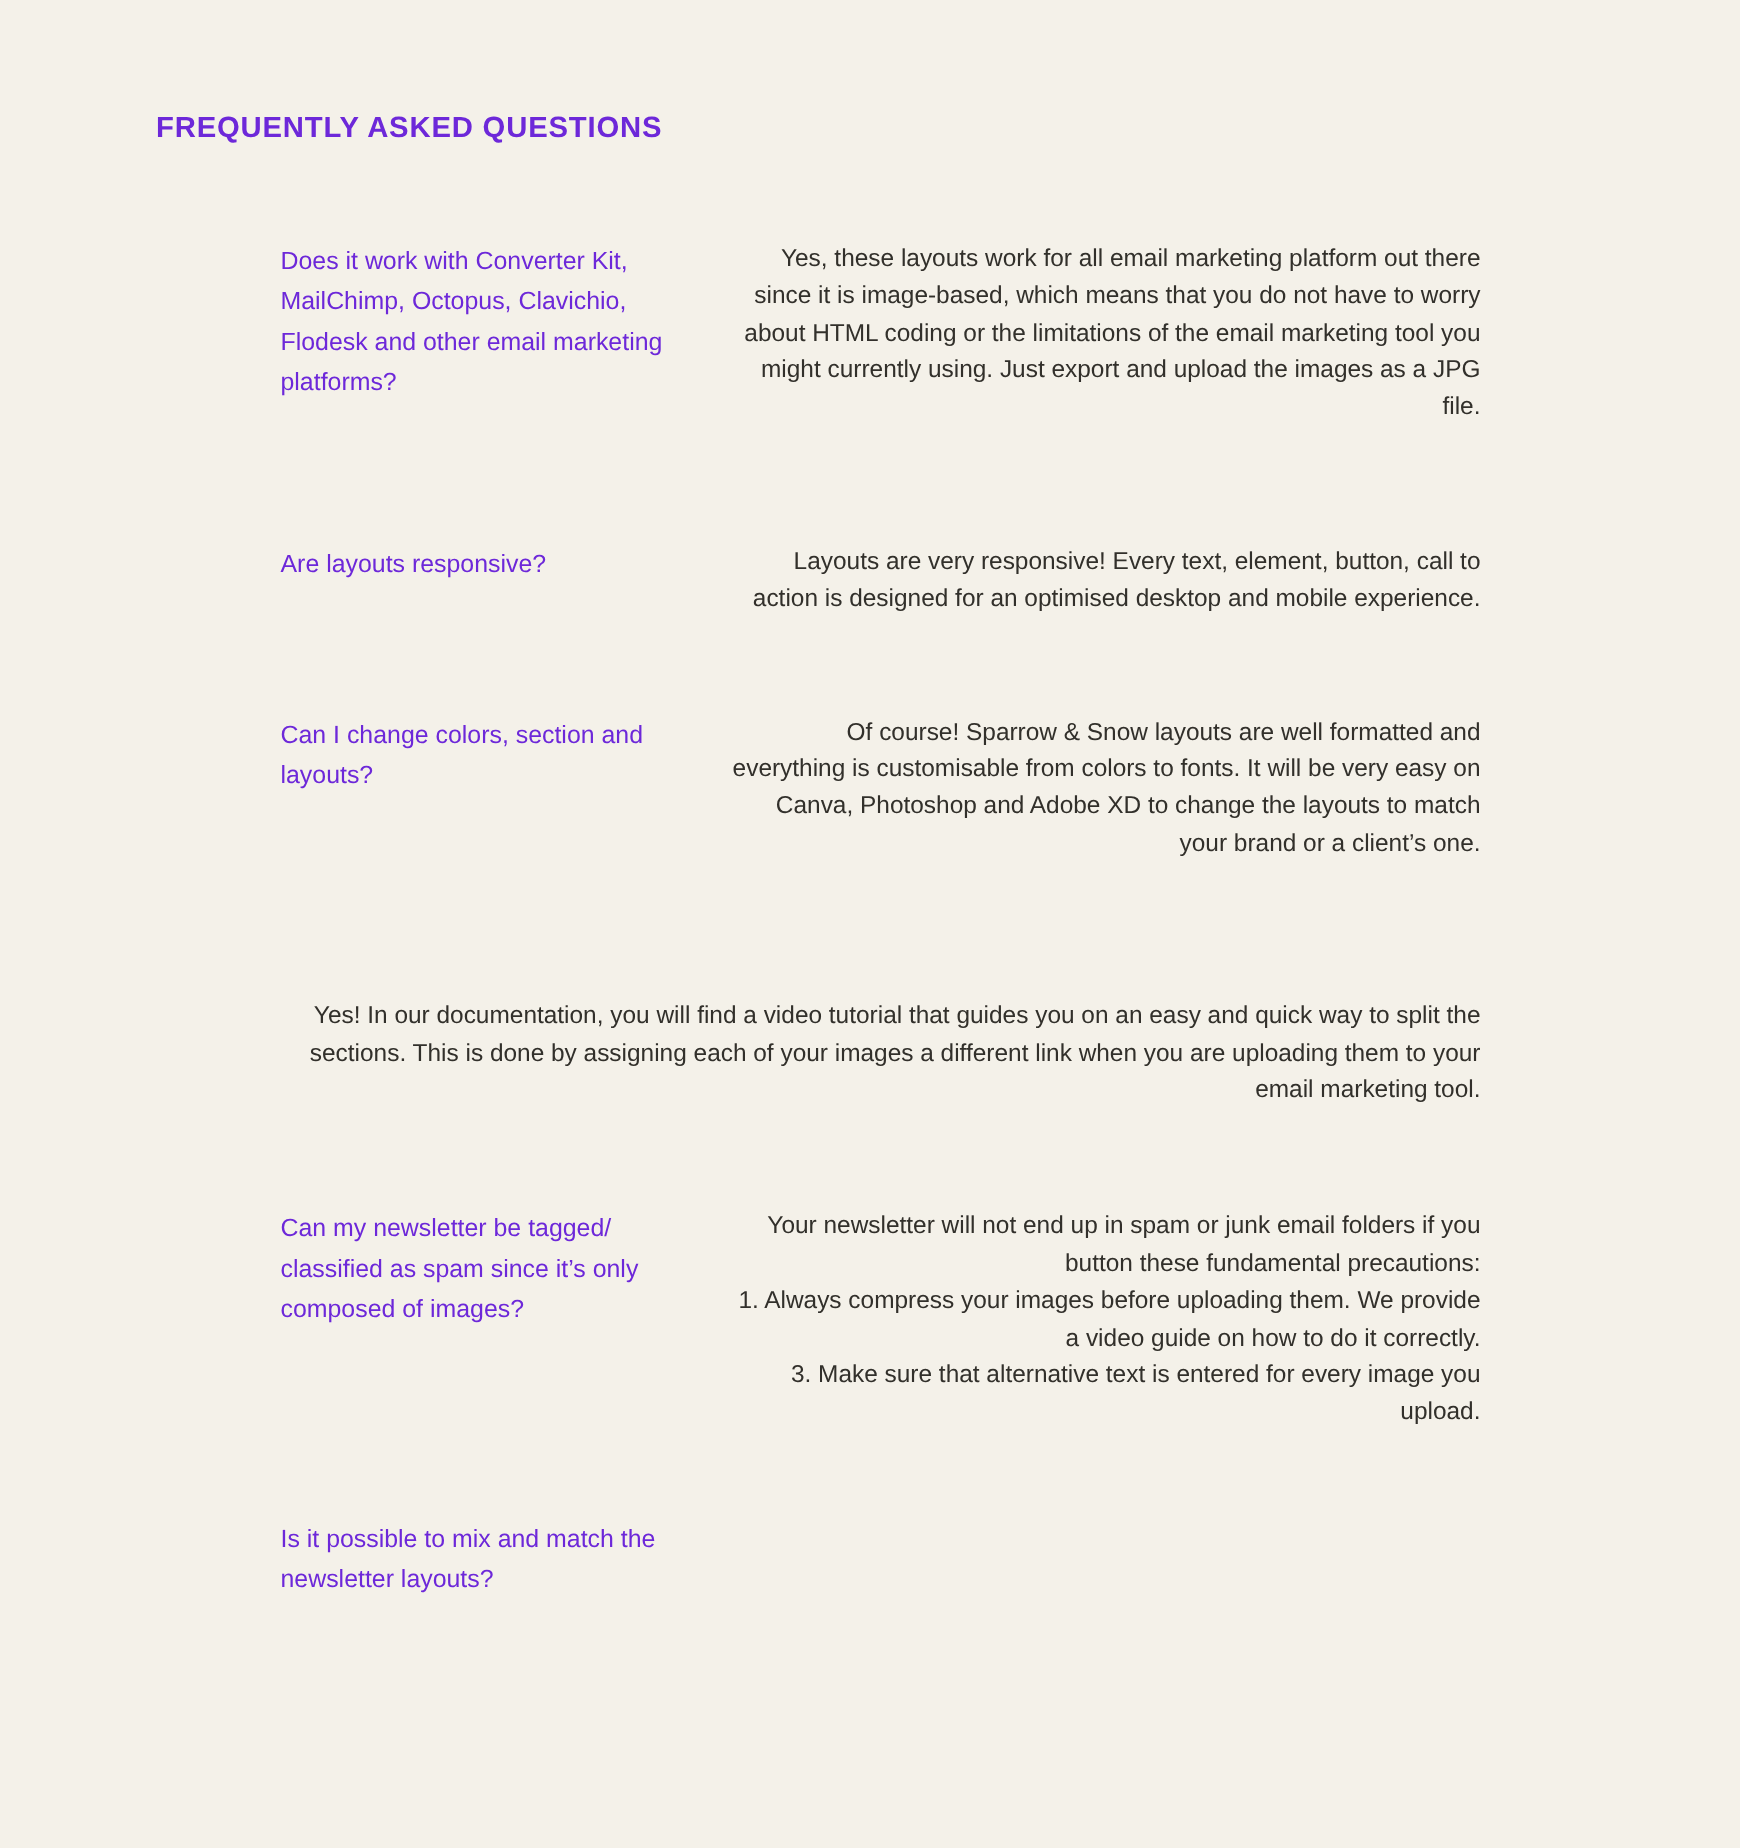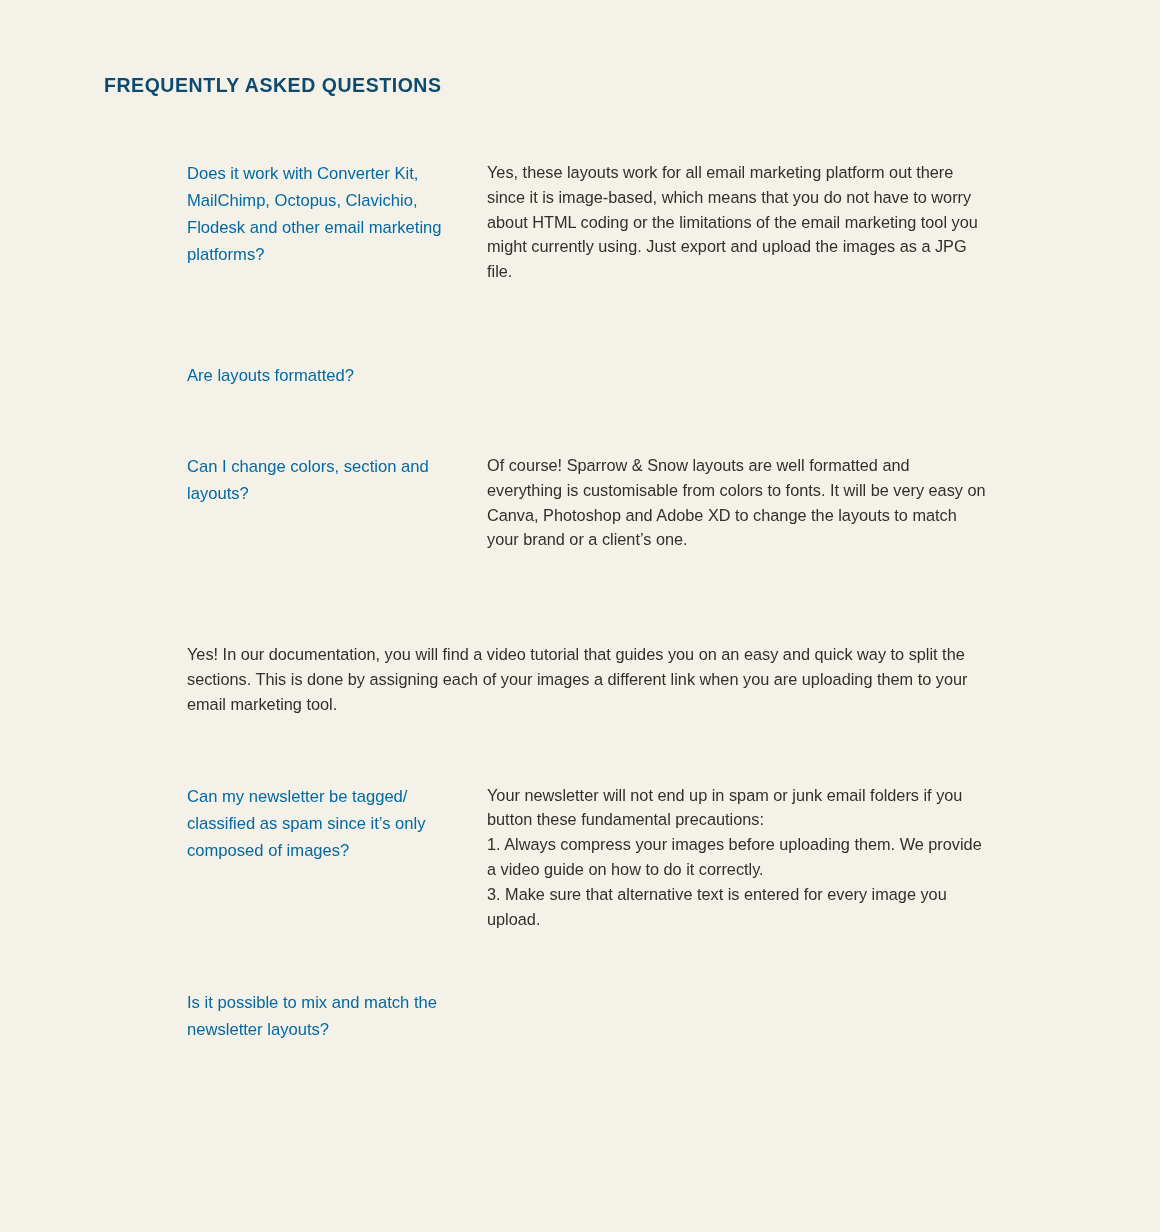--- a/index.html
+++ b/index.html
@@ -23,21 +23,21 @@
     box-sizing: border-box;
   }
 
   .faq-heading {
     position: absolute;
     left: 104px;
     top: 74px;
     font-size: 19.5px;
     font-weight: bold;
     letter-spacing: 0.55px;
-    color: #0c4a6e;
+    color: #6d28d9;
     line-height: 1.2;
     white-space: nowrap;
   }
 
   .faq-list {
     position: absolute;
     left: 187px;
     top: 160px;
     width: 800px;
   }
@@ -48,35 +48,36 @@
     width: 100%;
   }
 
   .faq-question {
     width: 300px;
     flex: 0 0 300px;
     padding-right: 26px;
     box-sizing: border-box;
     font-size: 16.6px;
     line-height: 27px;
-    color: #0369a1;
+    color: #6d28d9;
     font-weight: 400;
   }
 
   .faq-answer {
     flex: 1 1 auto;
     width: 474px;
     font-size: 16.3px;
     line-height: 24.8px;
     color: #32302b;
     font-weight: 400;
   }
 
   .faq-answer p {
     margin: 0;
+    text-align: right;
   }
 
   
   .gap-0 { height: 78px; }
   .gap-1 { height: 64px; }
   .gap-2 { height: 90px; }
   .gap-3 { height: 66px; }
   .gap-4 { height: 58px; }
   .gap-5 { height: 0px; }
 
@@ -93,21 +94,24 @@
 
     <div class="faq-item">
       <div class="faq-question">Does it work with Converter Kit, MailChimp, Octopus, Clavichio, Flodesk and other email marketing platforms?</div>
       <div class="faq-answer">
         <p>Yes, these layouts work for all email marketing platform out there since it is image-based, which means that you do not have to worry about HTML coding or the limitations of the email marketing tool you might currently using. Just export and upload the images as a JPG file.</p>
       </div>
     </div>
     <div class="spacer gap-0"></div>
 
     <div class="faq-item">
-      <div class="faq-question">Are layouts formatted?</div>
+      <div class="faq-question">Are layouts responsive?</div>
+      <div class="faq-answer">
+        <p>Layouts are very responsive! Every text, element, button, call to action is designed for an optimised desktop and mobile experience.</p>
+      </div>
     </div>
     <div class="spacer gap-1"></div>
 
     <div class="faq-item">
       <div class="faq-question">Can I change colors, section and layouts?</div>
       <div class="faq-answer">
         <p>Of course! Sparrow &amp; Snow layouts are well formatted and everything is customisable from colors to fonts. It will be very easy on Canva, Photoshop and Adobe XD to change the layouts to match your brand or a client’s one.</p>
       </div>
     </div>
     <div class="spacer gap-2"></div>

